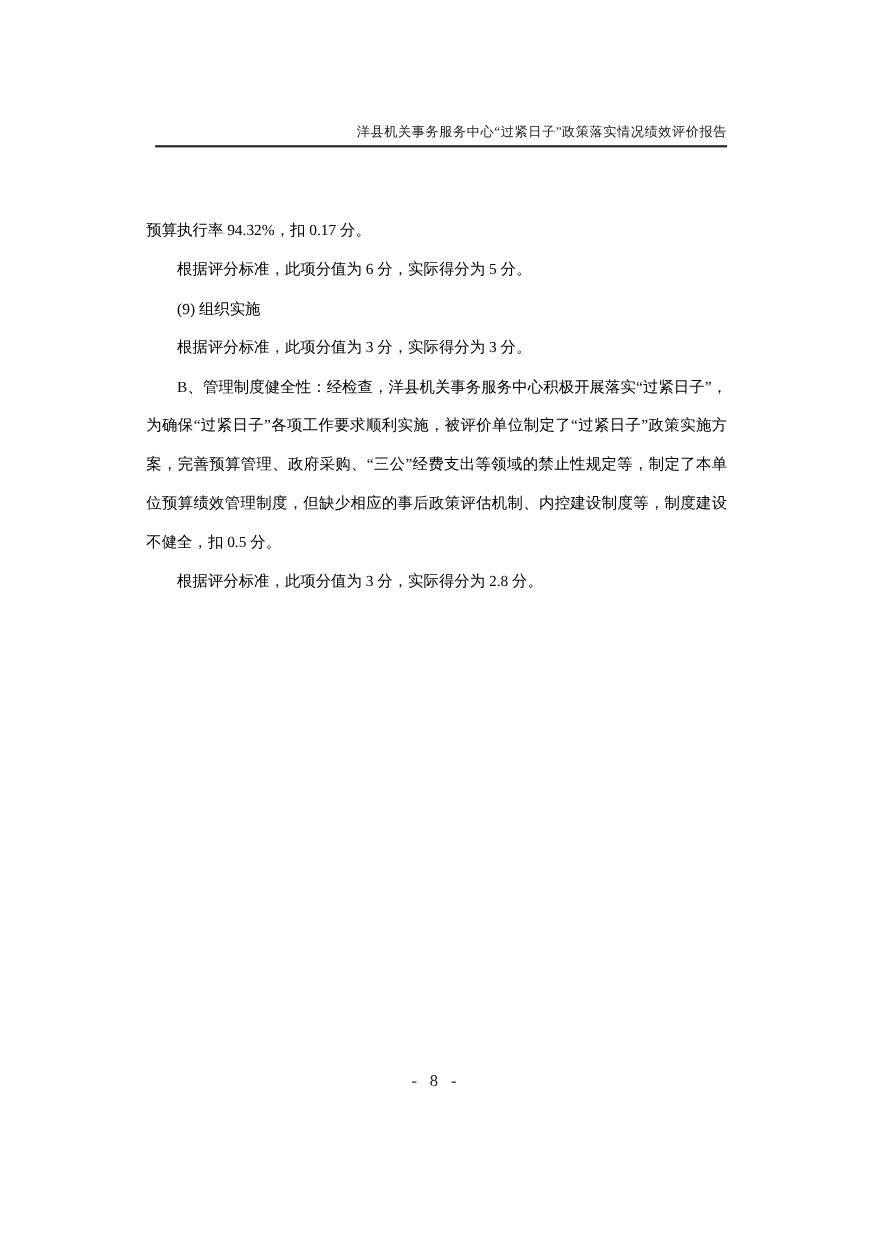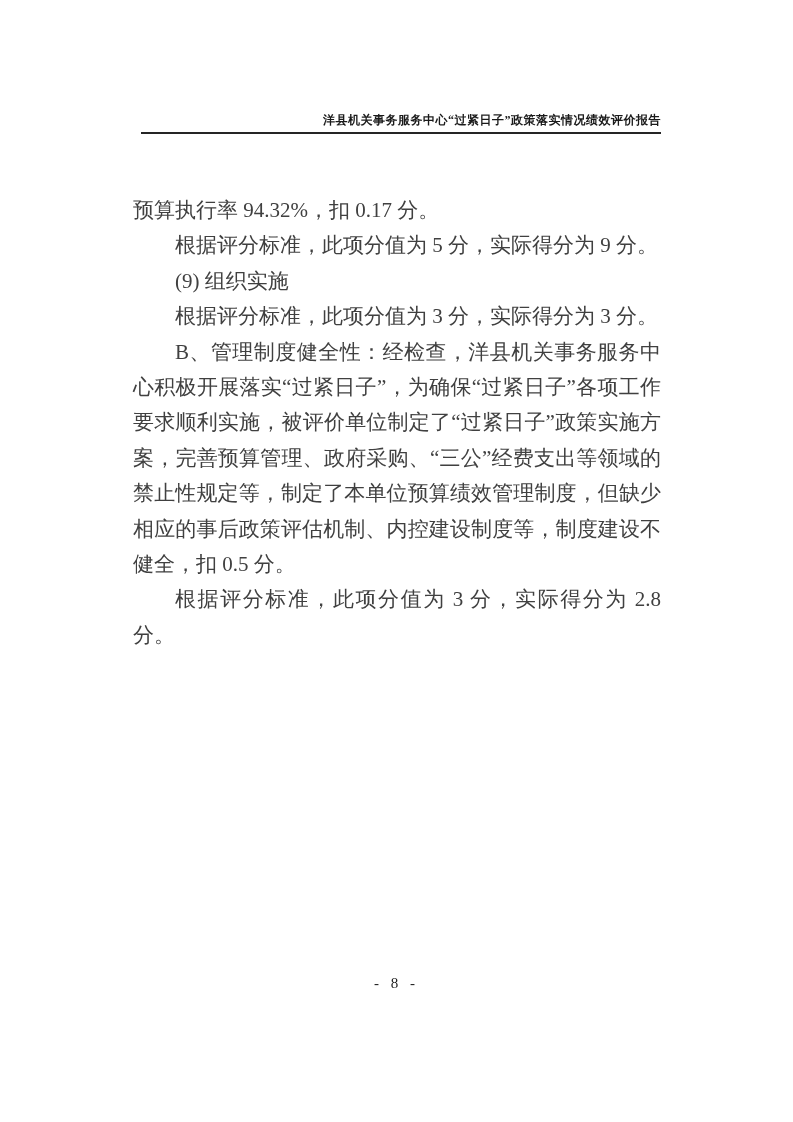--- a/index.html
+++ b/index.html
@@ -18,42 +18,42 @@
   }
   .header {
     position: absolute;
     top: 111px;
     left: 141px;
     width: 520px;
     text-align: right;
   }
   .header-title {
     font-size: 12px;
-    font-weight: bold;
+    font-weight: normal;
     letter-spacing: 0.5px;
     color: #1a1a1a;
     line-height: 18px;
     white-space: nowrap;
     text-align: right;
   }
   .header-rule {
     margin-top: 3px;
     height: 0;
     border-bottom: 2px solid #252525;
   }
   .content {
     position: absolute;
     top: 193px;
     left: 133px;
     width: 528px;
-    font-size: 21px;
+    font-size: 14px;
     line-height: 35.4px;
     text-align: justify;
     text-justify: inter-character;
-    color: #404040;
+    color: #000000;
   }
   .content p {
     margin: 0;
     padding: 0;
     text-indent: 2em;
   }
   .content p.no-indent {
     text-indent: 0;
   }
   .footer {
@@ -74,21 +74,21 @@
 
 <div class="page">
 
   <div class="header">
     <div class="header-title">洋县机关事务服务中心“过紧日子”政策落实情况绩效评价报告</div>
     <div class="header-rule"></div>
   </div>
 
   <div class="content">
     <p class="no-indent">预算执行率 94.32%，扣 0.17 分。</p>
-    <p>根据评分标准，此项分值为 5 分，实际得分为 9 分。</p>
+    <p>根据评分标准，此项分值为 6 分，实际得分为 5 分。</p>
     <p>(9) 组织实施</p>
     <p>根据评分标准，此项分值为 3 分，实际得分为 3 分。</p>
     <p>B、管理制度健全性：经检查，洋县机关事务服务中心积极开展落实“过紧日子”，为确保“过紧日子”各项工作要求顺利实施，被评价单位制定了“过紧日子”政策实施方案，完善预算管理、政府采购、“三公”经费支出等领域的禁止性规定等，制定了本单位预算绩效管理制度，但缺少相应的事后政策评估机制、内控建设制度等，制度建设不健全，扣 0.5 分。</p>
     <p>根据评分标准，此项分值为 3 分，实际得分为 2.8 分。</p>
   </div>
 
   <div class="footer">
     <span class="page-number">- 8 -</span>
   </div>
 

